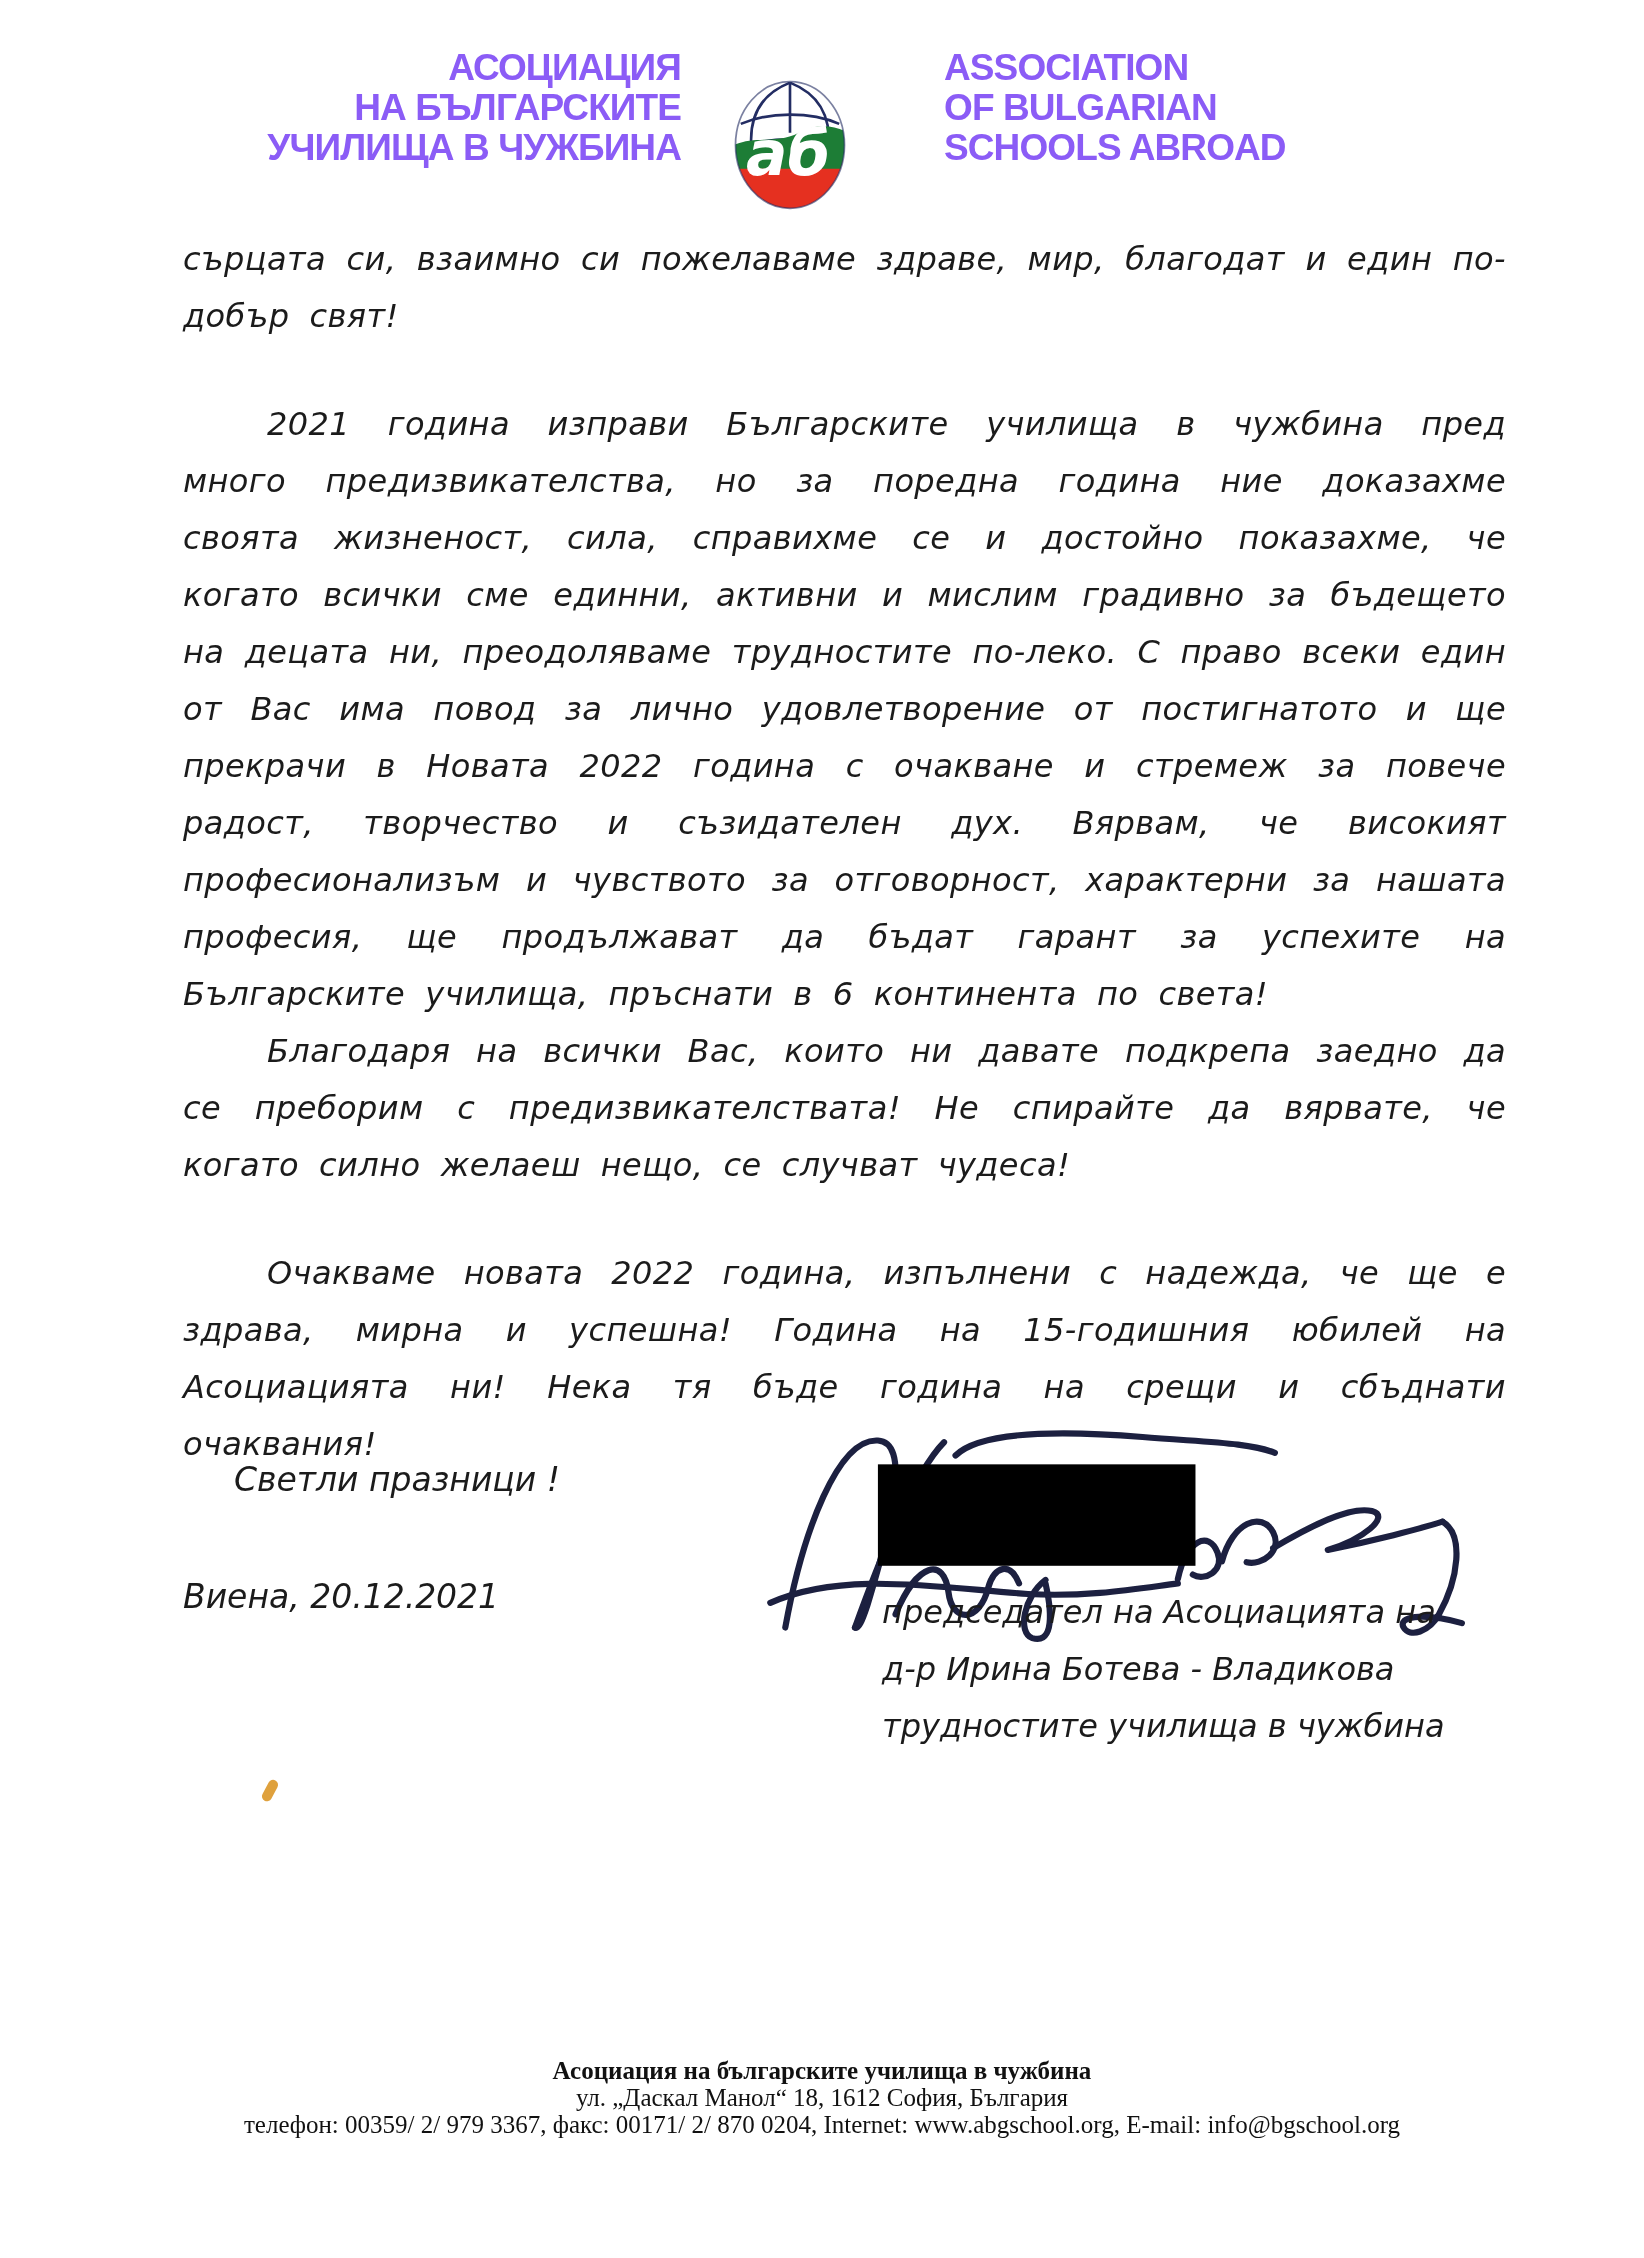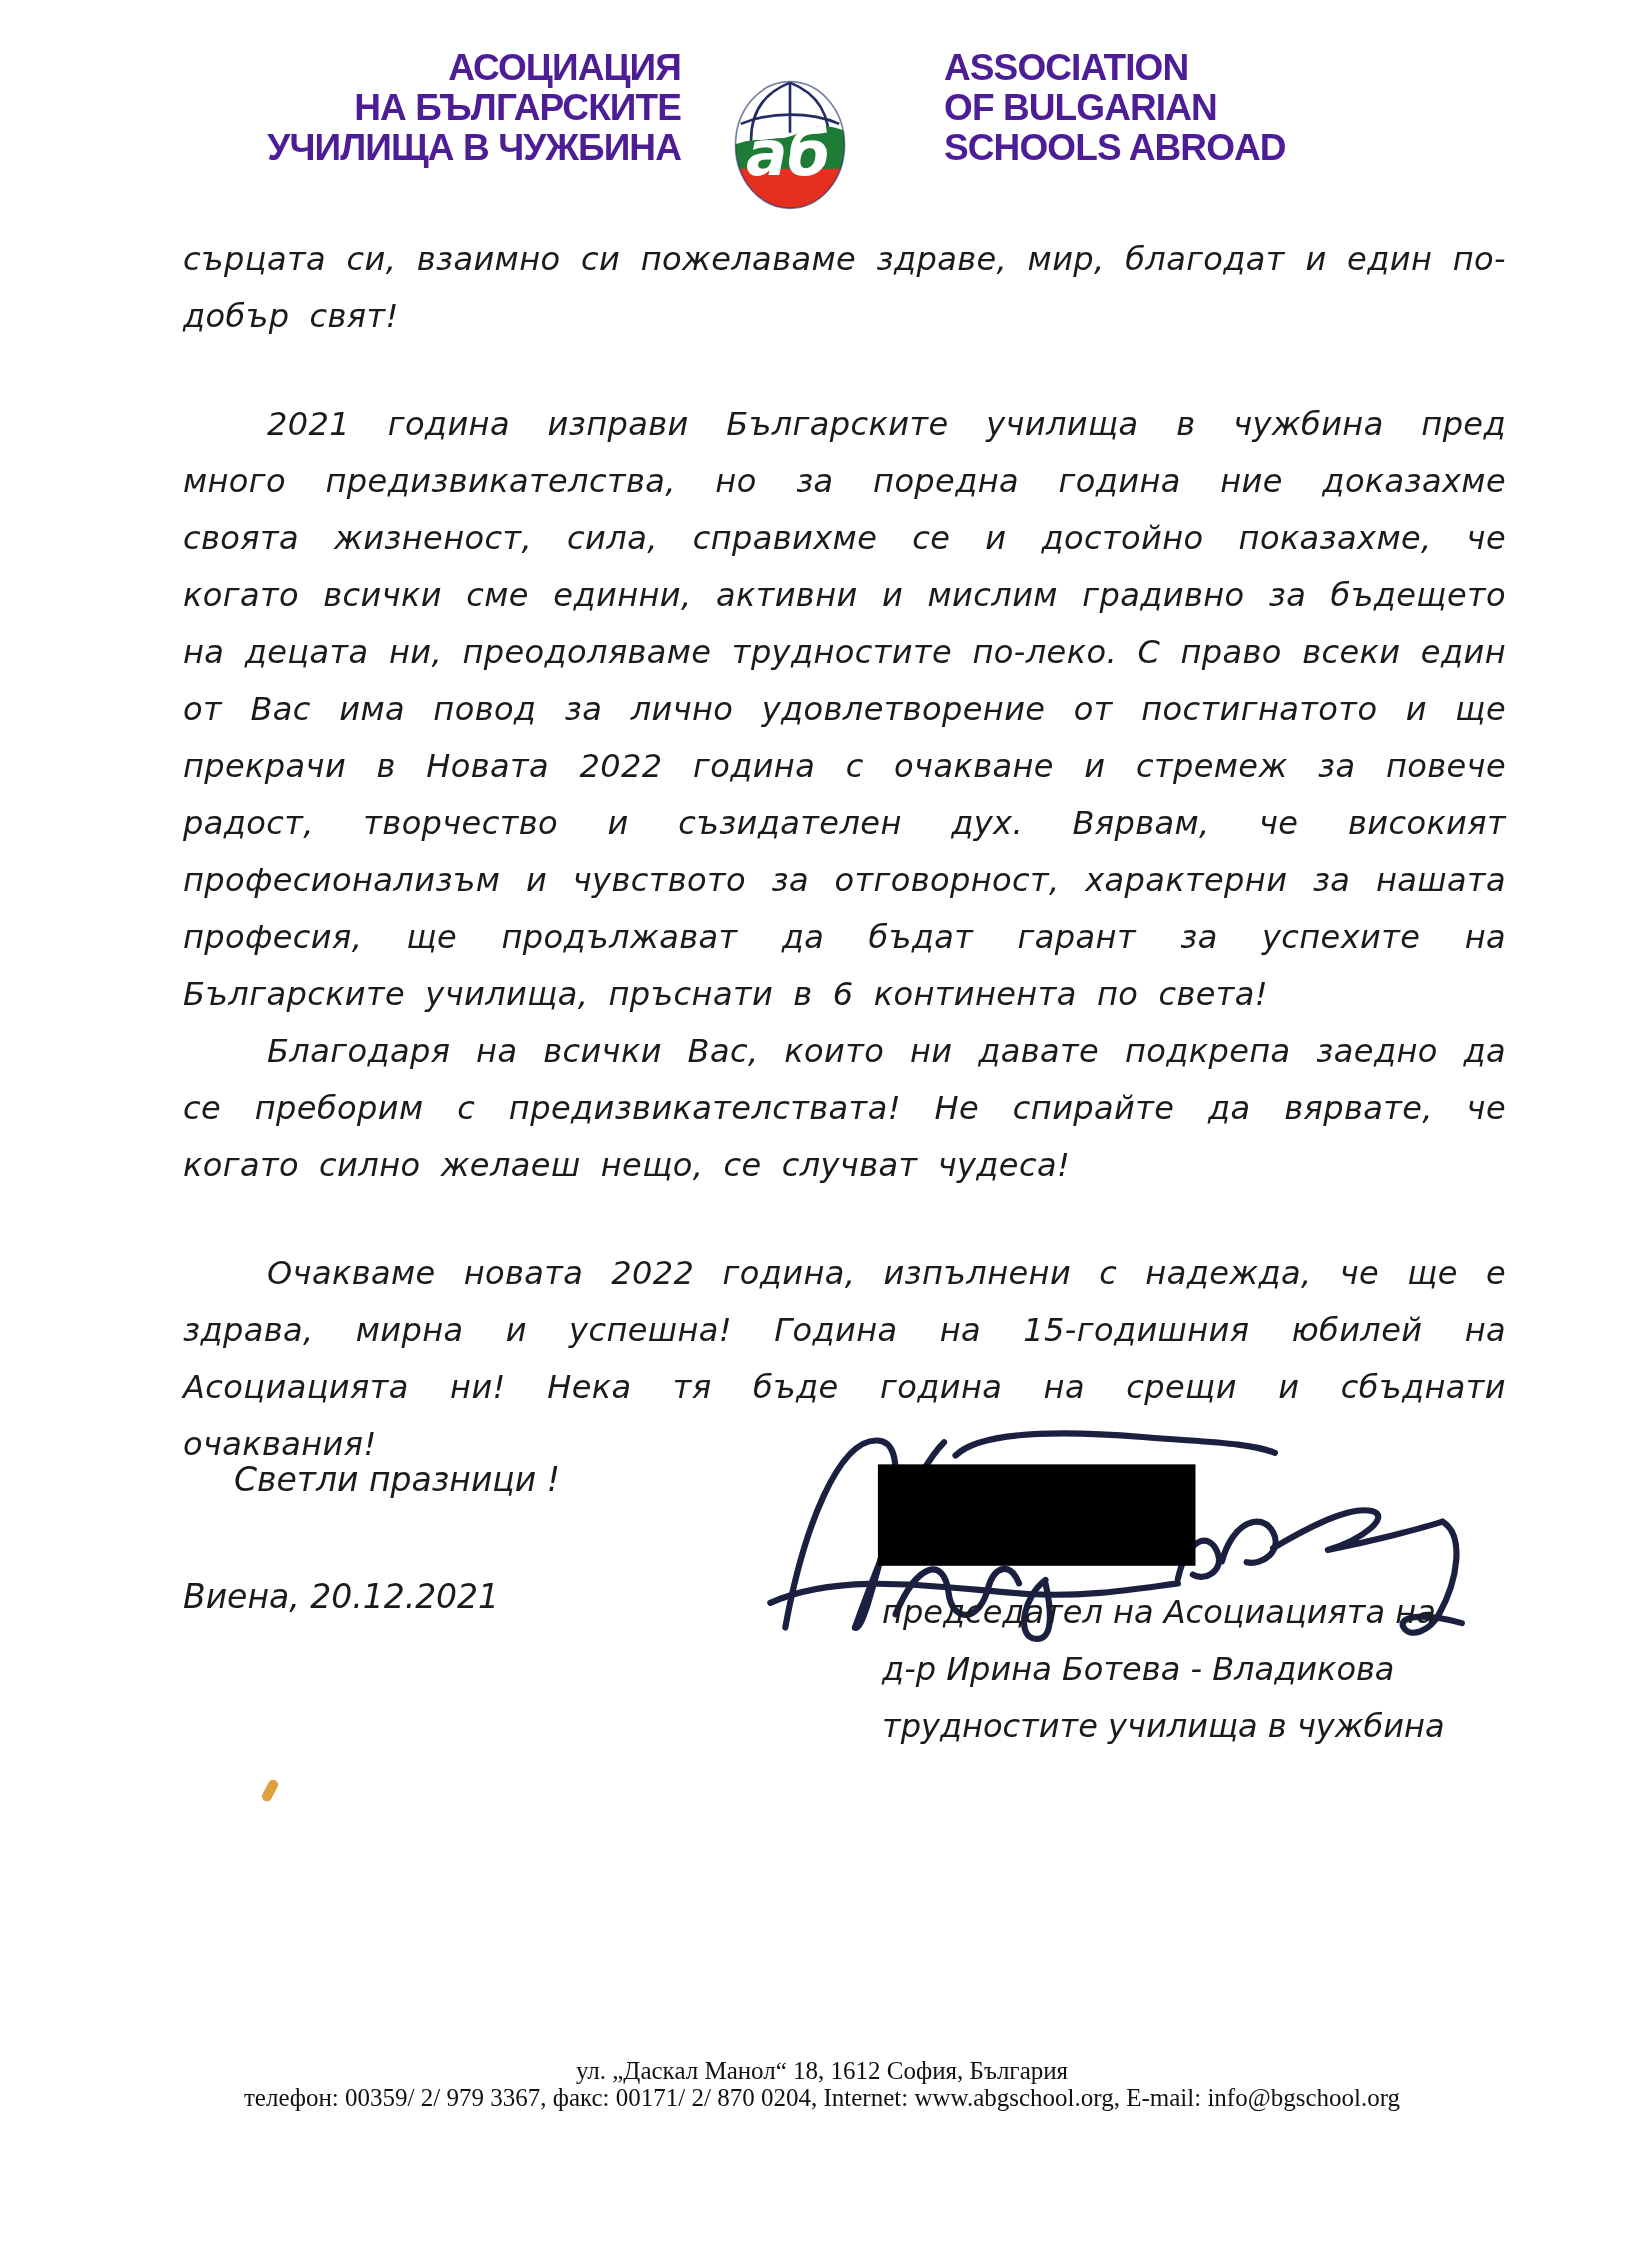--- a/index.html
+++ b/index.html
@@ -15,21 +15,21 @@
 
   
   .org-block {
     position: absolute;
     top: 48px;
     font-family: "Liberation Sans", sans-serif;
     font-weight: bold;
     font-size: 37px;
     line-height: 40px;
     letter-spacing: -0.9px;
-    color: #4c1d95;
+    color: #8b5cf6;
     white-space: nowrap;
   }
   .org-bg { left: 247px; width: 434px; text-align: right; }
   .org-en { left: 944px; text-align: left; }
   .logo-svg { position: absolute; left: 732px; top: 78px; }
 
   
   .hand {
     font-family: "DejaVu Sans", sans-serif;
     font-style: italic;
@@ -167,18 +167,19 @@
 
   <div class="signer hand">
     <div>председател на Асоциацията на</div>
     <div>д-р Ирина Ботева - Владикова</div>
     <div>трудностите училища в чужбина</div>
   </div>
 
   <div class="ink-mark"></div>
 
   <footer class="footer">
+    <div class="f-bold">Асоциация на българските училища в чужбина</div>
     <div>ул. „Даскал Манол“ 18, 1612 София, България</div>
     <div>телефон: 00359/ 2/ 979 3367, факс: 00171/ 2/ 870 0204, Internet: www.abgschool.org, E-mail: info@bgschool.org</div>
   </footer>
 
 </div>
 
 
 </body></html>

